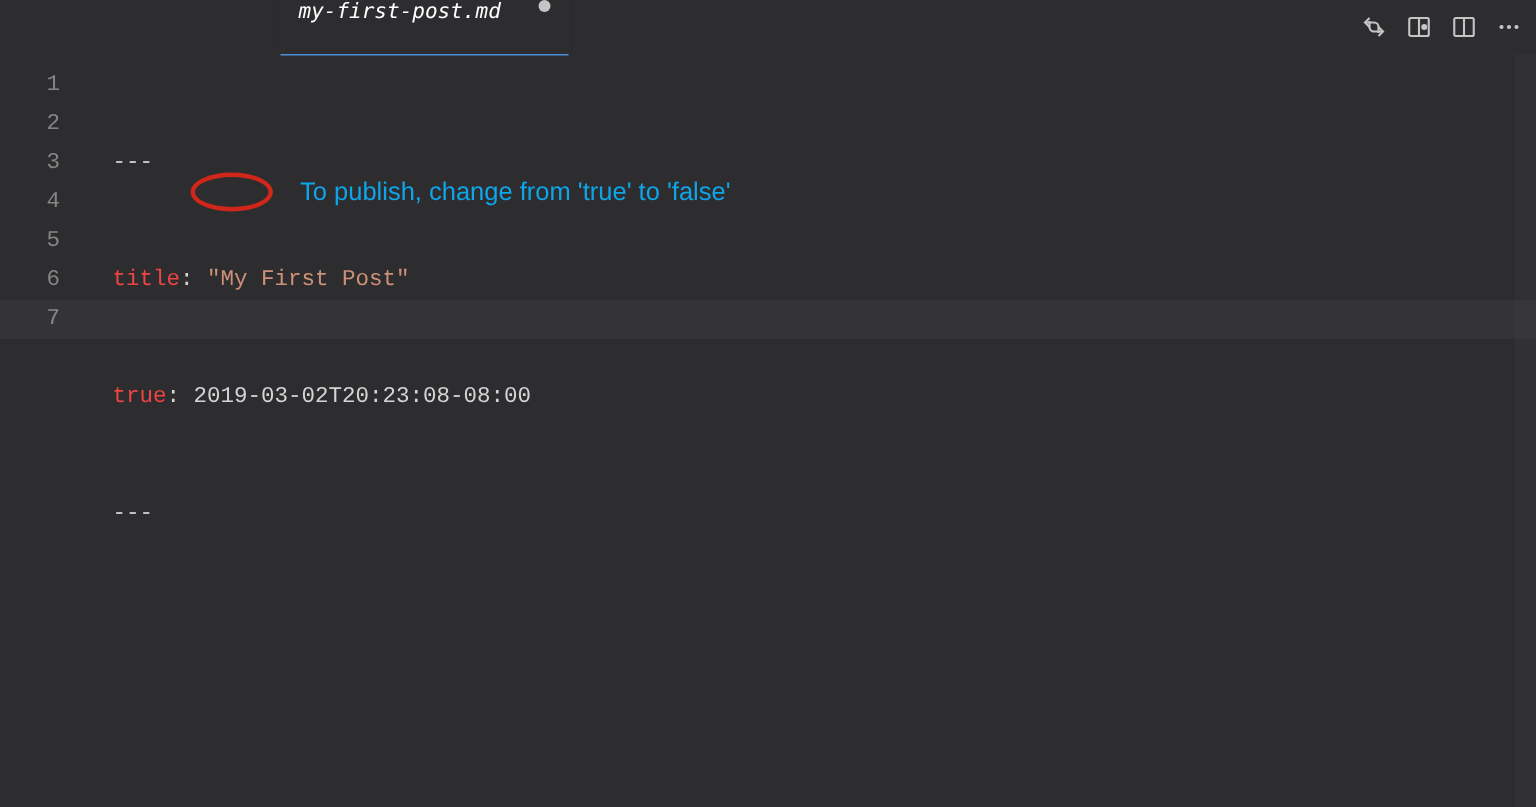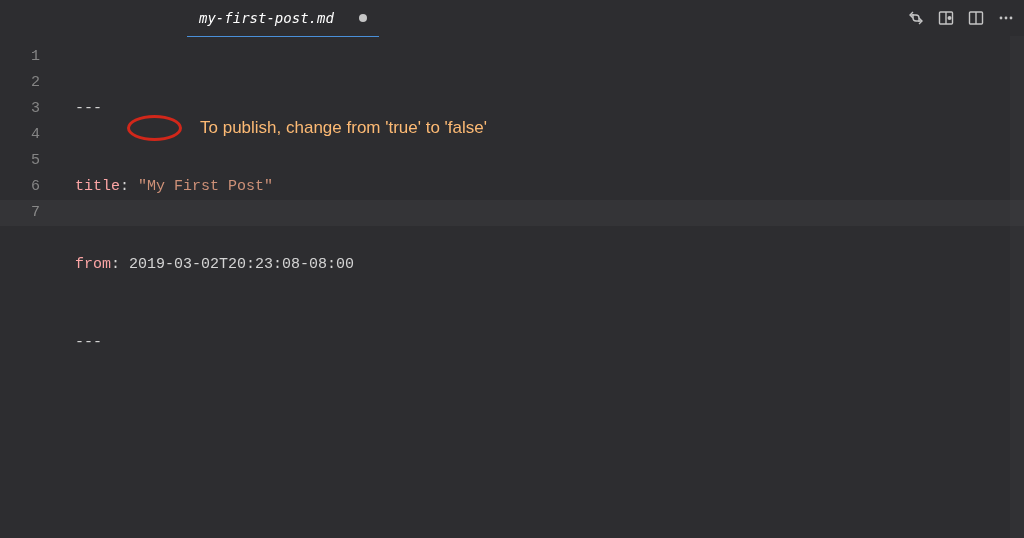--- a/index.html
+++ b/index.html
@@ -18,21 +18,21 @@
       background: #252526;
       display: flex;
       align-items: stretch;
     }
     .tab-spacer-left {
       width: 185px;
       background: #2d2d30;
     }
     .tab {
       display: flex;
-      align-items: center;
+      align-items: flex-start;
       padding: 0 14px 0 14px;
       background: #2d2d30;
       position: relative;
       gap: 25px;
     }
     .tab-label {
       color: #ffffff;
       font-style: italic;
       font-family: Menlo, Monaco, monospace;
       font-size: 14px;
@@ -97,34 +97,34 @@
       top: 164px;
       height: 26px;
       background: rgba(255,255,255,0.035);
     }
     .line {
       height: 26px;
       padding-left: 20px;
       position: relative;
     }
     .dashes { color: #d4d4d4; }
-    .key { color: #fca5a5; margin-top: 27px; }
+    .key { color: #ef4444; margin-top: 27px; }
     .colon { color: #d4d4d4; }
     .string { color: #ce9178; }
     .datetime { color: #d4d4d4; text-align: right; }
     .bool { color: #569cd6; }
     .body-text { color: #d4d4d4; }
     .circle-annot {
       position: absolute;
       border: 3px solid #d1271a;
       border-radius: 50%;
     }
     .annot-text {
       position: absolute;
-      color: #fdba74;
+      color: #0ea5e9;
       font-family: -apple-system, BlinkMacSystemFont, "Segoe UI", sans-serif;
       font-size: 17px;
     }
     .scrollbar-track {
       position: absolute;
       top: 36px;
       right: 0;
       width: 14px;
       height: calc(100% - 36px);
       background: rgba(255,255,255,0.02);
@@ -179,21 +179,21 @@
     <div>2</div>
     <div>3</div>
     <div>4</div>
     <div>5</div>
     <div>6</div>
     <div>7</div>
   </div>
   <div class="code">
     <div class="line"><span class="dashes">---</span></div>
     <div class="line"><span class="key">title</span><span class="colon">:</span> <span class="string">"My First Post"</span></div>
-    <div class="line"><span class="key">from</span><span class="colon">:</span> <span class="datetime">2019-03-02T20:23:08-08:00</span></div>
+    <div class="line"><span class="key">true</span><span class="colon">:</span> <span class="datetime">2019-03-02T20:23:08-08:00</span></div>
     <div class="line"><span class="dashes">---</span></div>
     <div class="line"><span class="body-text"></span></div>
     
   </div>
 </div>
 
 <div class="circle-annot" style="left:127px; top:115px; width:55px; height:26px;"></div>
 <div class="annot-text" style="left:200px; top:118px;">To publish, change from 'true' to 'false'</div>
 
 <div class="scrollbar-track"></div>

